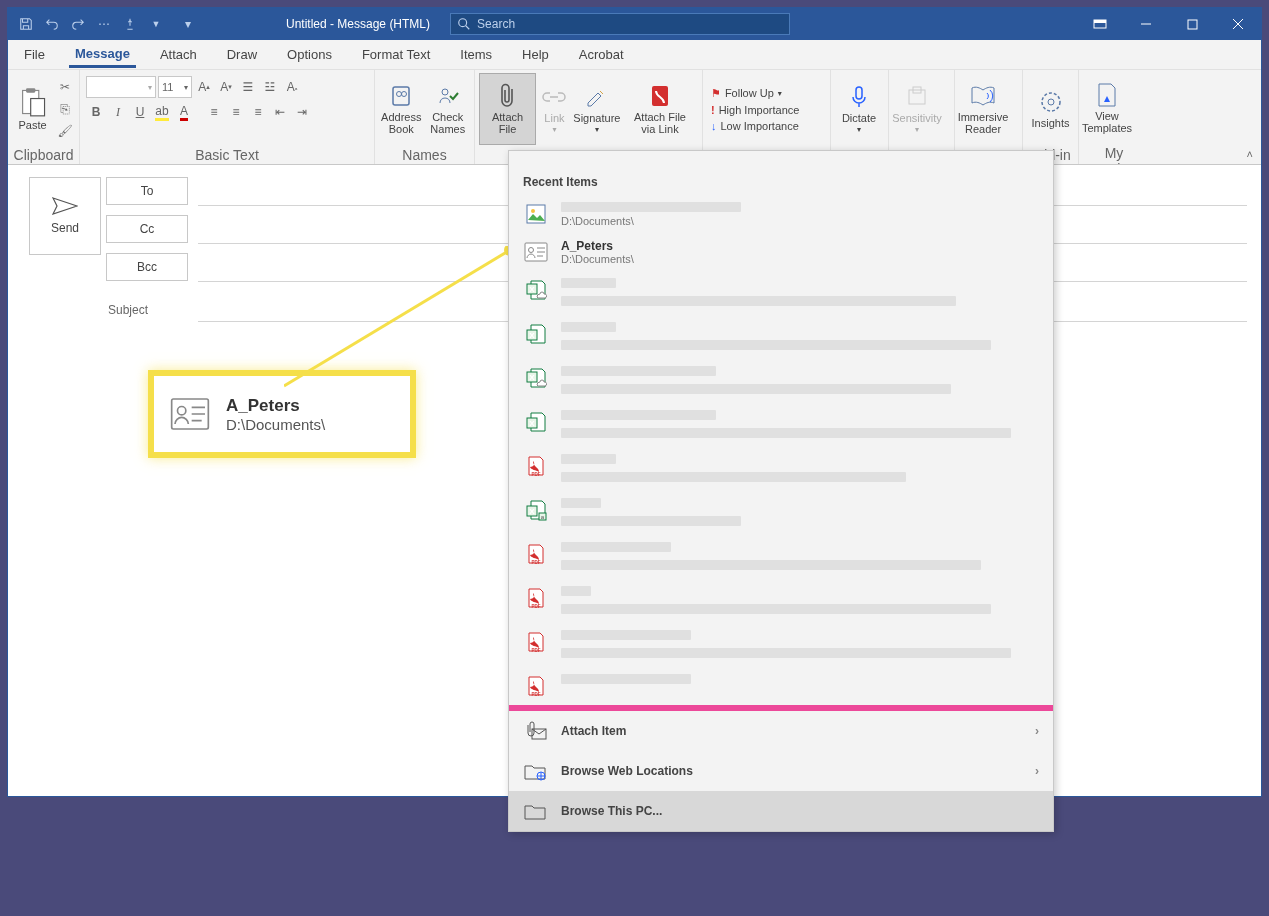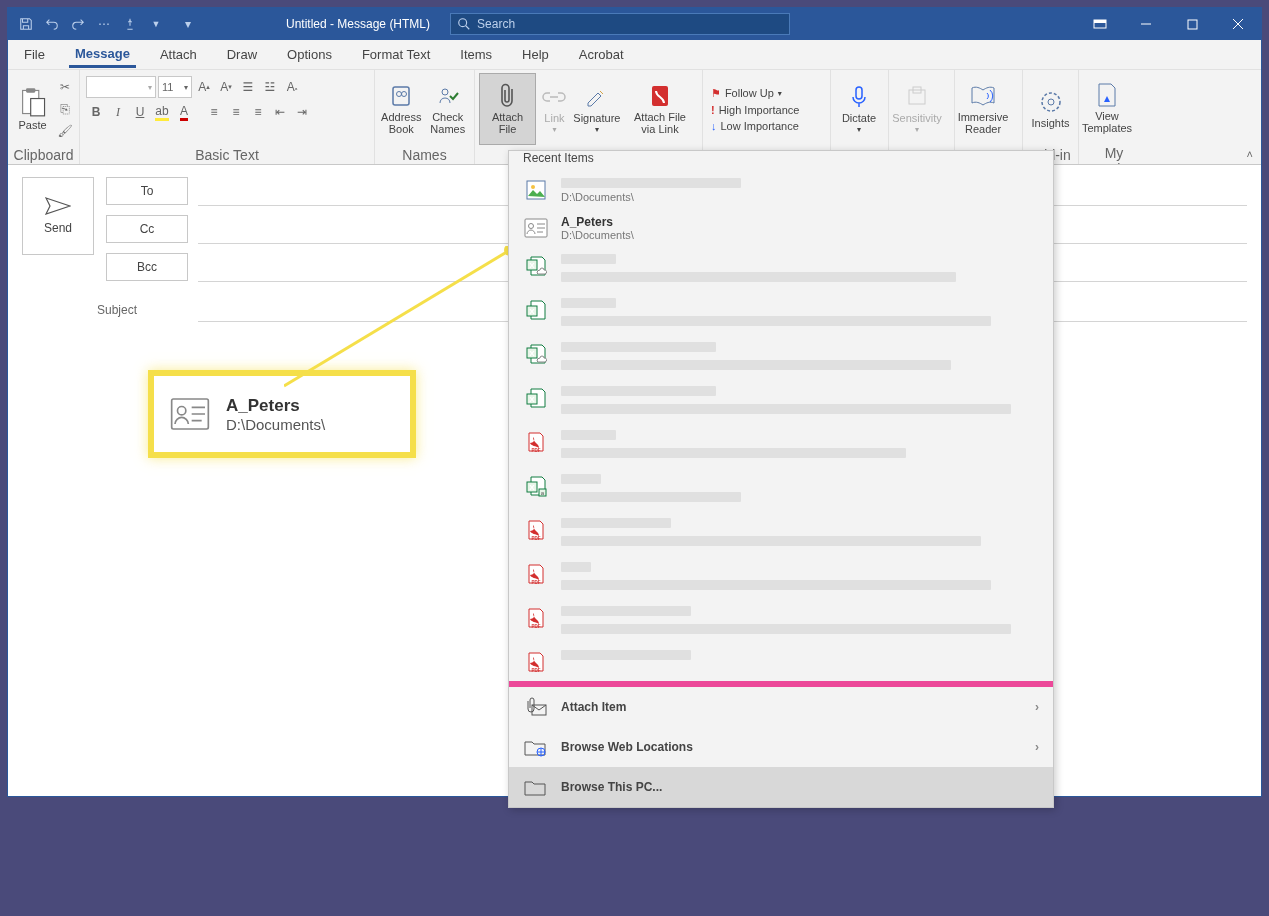--- a/index.html
+++ b/index.html
@@ -27,26 +27,26 @@
 .paste-ico{width:28px;height:30px}
 .stack{display:flex;flex-direction:column;gap:2px;justify-content:center}
 .small-btn{width:20px;height:20px;display:flex;align-items:center;justify-content:center;color:#666;cursor:pointer;font-size:12px}
 .font-row{display:flex;align-items:center;gap:2px}
 .font-box{width:70px;height:22px;border:1px solid #c8c8c8;background:#fff;font-size:11px;padding:0 3px;color:#aaa;display:flex;align-items:center;justify-content:space-between}
 .size-box{width:34px;height:22px;border:1px solid #c8c8c8;background:#fff;font-size:11px;padding:0 3px;color:#666;display:flex;align-items:center;justify-content:space-between}
 .tag-row{display:flex;flex-direction:column;gap:4px;font-size:11px;color:#444;padding:0 4px}
 .tag-item{display:flex;align-items:center;gap:4px;cursor:pointer;white-space:nowrap}
 .active-ribbon-btn{background:#d4d4d4;border:1px solid #aaa}
 .compose{position:relative;background:#fff;height:calc(100% - 157px)}
-.send-area{position:absolute;left:14px;top:12px;width:72px;height:78px;border:1px solid #c8c8c8;display:flex;flex-direction:column;align-items:center;justify-content:center;gap:6px;cursor:pointer;font-size:12px;color:#444}
+.send-area{position:absolute;left:21px;top:12px;width:72px;height:78px;border:1px solid #c8c8c8;display:flex;flex-direction:column;align-items:center;justify-content:center;gap:6px;cursor:pointer;font-size:12px;color:#444}
 .field-btn{position:absolute;left:98px;width:82px;height:28px;border:1px solid #c8c8c8;display:flex;align-items:center;justify-content:center;font-size:12px;color:#444;cursor:pointer;background:#fff}
 .field-line{position:absolute;left:190px;right:14px;height:1px;background:#d4d4d4}
-.subject-label{position:absolute;left:89px;top:138px;font-size:12px;color:#666}
+.subject-label{position:absolute;left:100px;top:138px;font-size:12px;color:#666}
 .dropdown{position:absolute;left:508px;top:150px;width:546px;background:#f3f3f3;border:1px solid #c8c8c8;box-shadow:2px 2px 8px rgba(0,0,0,.2);z-index:50}
-.dd-header{font-size:12px;font-weight:400;color:#444;padding:0 14px 6px}
+.dd-header{font-size:12px;font-weight:700;color:#444;padding:24px 14px 6px}
 .dd-item{display:flex;align-items:flex-start;gap:12px;padding:6px 14px;cursor:pointer}
 .dd-icon{width:26px;height:26px;flex:0 0 26px;display:flex;align-items:center;justify-content:center}
 .dd-text{flex:1;font-size:12px}
 .dd-name{color:#333}
 .dd-path{color:#777;font-size:11px}
 .redact{background:#e0e0e0;height:10px;border-radius:1px;display:inline-block}
 .dd-footer{border-top:6px solid #ec4899}
 .dd-footer-item{display:flex;align-items:center;gap:14px;padding:10px 14px;font-size:12px;font-weight:600;color:#444;cursor:pointer}
 .dd-footer-item.hover{background:#d8d8d8}
 .chev{margin-left:auto;color:#888}

